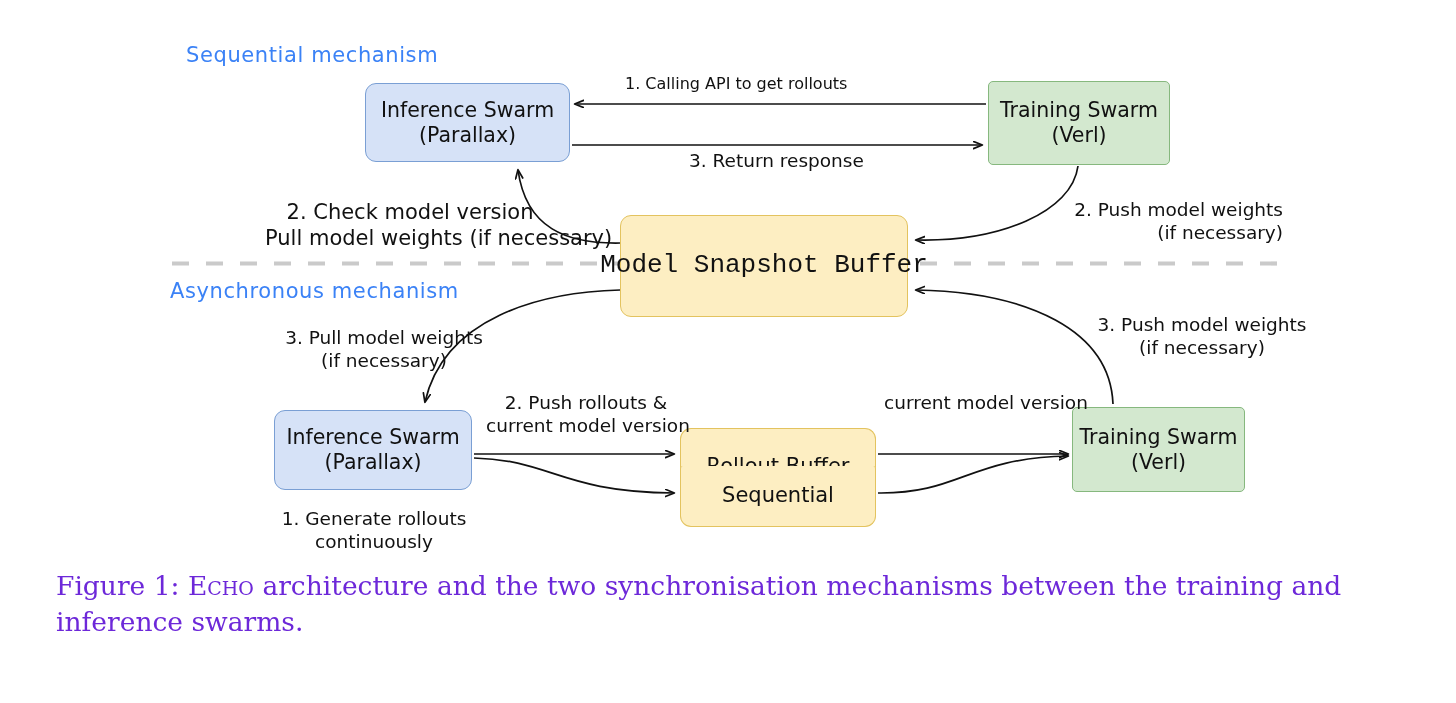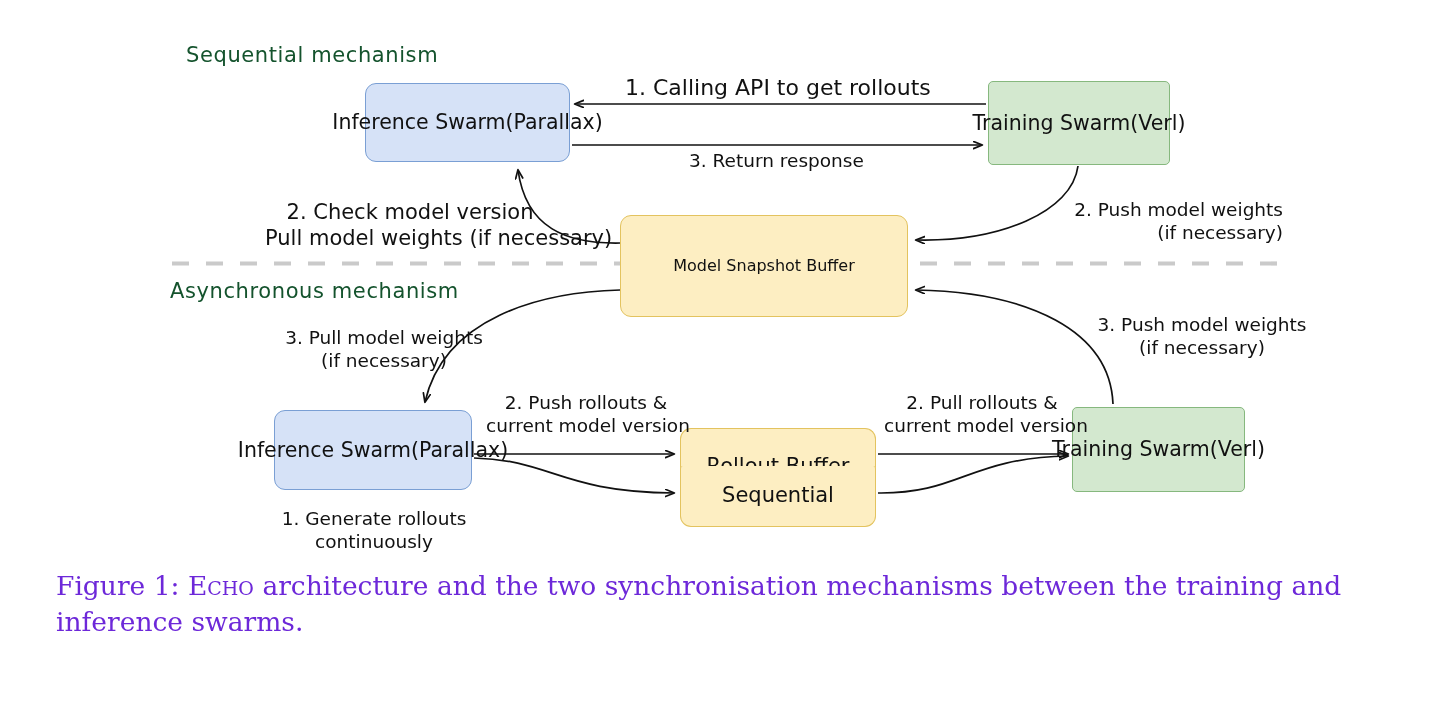--- a/index.html
+++ b/index.html
@@ -20,21 +20,21 @@
     left: 0;
     top: 0;
     width: 1456px;
     height: 703px;
     pointer-events: none;
   }
   .node {
     position: absolute;
     box-sizing: border-box;
     display: flex;
-    flex-direction: row;
+    flex-direction: column;
     align-items: center;
     justify-content: center;
     text-align: center;
     line-height: 1.22;
     color: #111111;
     font-family: "DejaVu Sans", sans-serif;
   }
   .node .l1, .node .l2 {
     display: block;
     white-space: nowrap;
@@ -71,21 +71,21 @@
     position: absolute;
     color: #111111;
     text-align: center;
     line-height: 1.25;
     white-space: nowrap;
     font-family: "DejaVu Sans", sans-serif;
   }
   .edge-label span { display: block; }
   .section-label {
     position: absolute;
-    color: #14532d;
+    color: #3b82f6;
     white-space: nowrap;
     letter-spacing: 0.6px;
     font-family: "DejaVu Sans", sans-serif;
   }
   .caption {
     position: absolute;
     left: 56px;
     top: 568px;
     width: 1344px;
     color: #6d28d9;
@@ -141,21 +141,21 @@
   <div class="node blue" style="left:365px; top:83px; width:205px; height:79px; font-size:20.5px;">
     <span class="l1">Inference Swarm</span>
     <span class="l2">(Parallax)</span>
   </div>
 
   <div class="node green" style="left:988px; top:81px; width:182px; height:84px; font-size:20.5px;">
     <span class="l1">Training Swarm</span>
     <span class="l2">(Verl)</span>
   </div>
 
-  <div class="node yellow" style="left:620px; top:215px; width:288px; height:102px; font-size:16px;">
+  <div class="node yellow" style="left:620px; top:215px; width:288px; height:102px; font-size:26px;font-family:Liberation Mono, monospace;">
     <span class="l1">Model Snapshot Buffer</span>
   </div>
 
   <div class="node blue" style="left:274px; top:410px; width:198px; height:80px; font-size:20.5px;">
     <span class="l1">Inference Swarm</span>
     <span class="l2">(Parallax)</span>
   </div>
 
   <div class="node yellow-top" style="left:680px; top:388px; width:196px; height:78px; font-size:21px;">
     <span class="l1">Rollout Buffer</span>
@@ -163,21 +163,21 @@
 
   <div class="node yellow-bot" style="left:680px; top:466px; width:196px; height:61px; font-size:21px;">
     <span class="l1">Sequential</span>
   </div>
 
   <div class="node green" style="left:1072px; top:407px; width:173px; height:85px; font-size:20.5px;">
     <span class="l1">Training Swarm</span>
     <span class="l2">(Verl)</span>
   </div>
 
-  <div class="edge-label" style="left:625px; top:74px; font-size:22px;">
+  <div class="edge-label" style="left:625px; top:74px; font-size:16px;">
     <span>1. Calling API to get rollouts</span>
   </div>
 
   <div class="edge-label" style="left:689px; top:149px; font-size:18.5px;">
     <span>3. Return response</span>
   </div>
 
   <div class="edge-label" style="left:265px; top:199px; width:290px; font-size:21px;">
     <span>2. Check model version</span>
     <span>Pull model weights (if necessary)</span>
@@ -197,21 +197,20 @@
     <span>3. Push model weights</span>
     <span>(if necessary)</span>
   </div>
 
   <div class="edge-label" style="left:486px; top:391px; width:200px; font-size:18.5px;">
     <span>2. Push rollouts &amp;</span>
     <span>current model version</span>
   </div>
 
   <div class="edge-label" style="left:884px; top:391px; width:196px; font-size:18.5px;">
-    <span>2. Pull rollouts &amp;</span>
     <span>current model version</span>
   </div>
 
   <div class="edge-label" style="left:268px; top:507px; width:212px; font-size:18.5px;">
     <span>1. Generate rollouts</span>
     <span>continuously</span>
   </div>
 
   <div class="caption">
     <span>Figure 1:</span>

